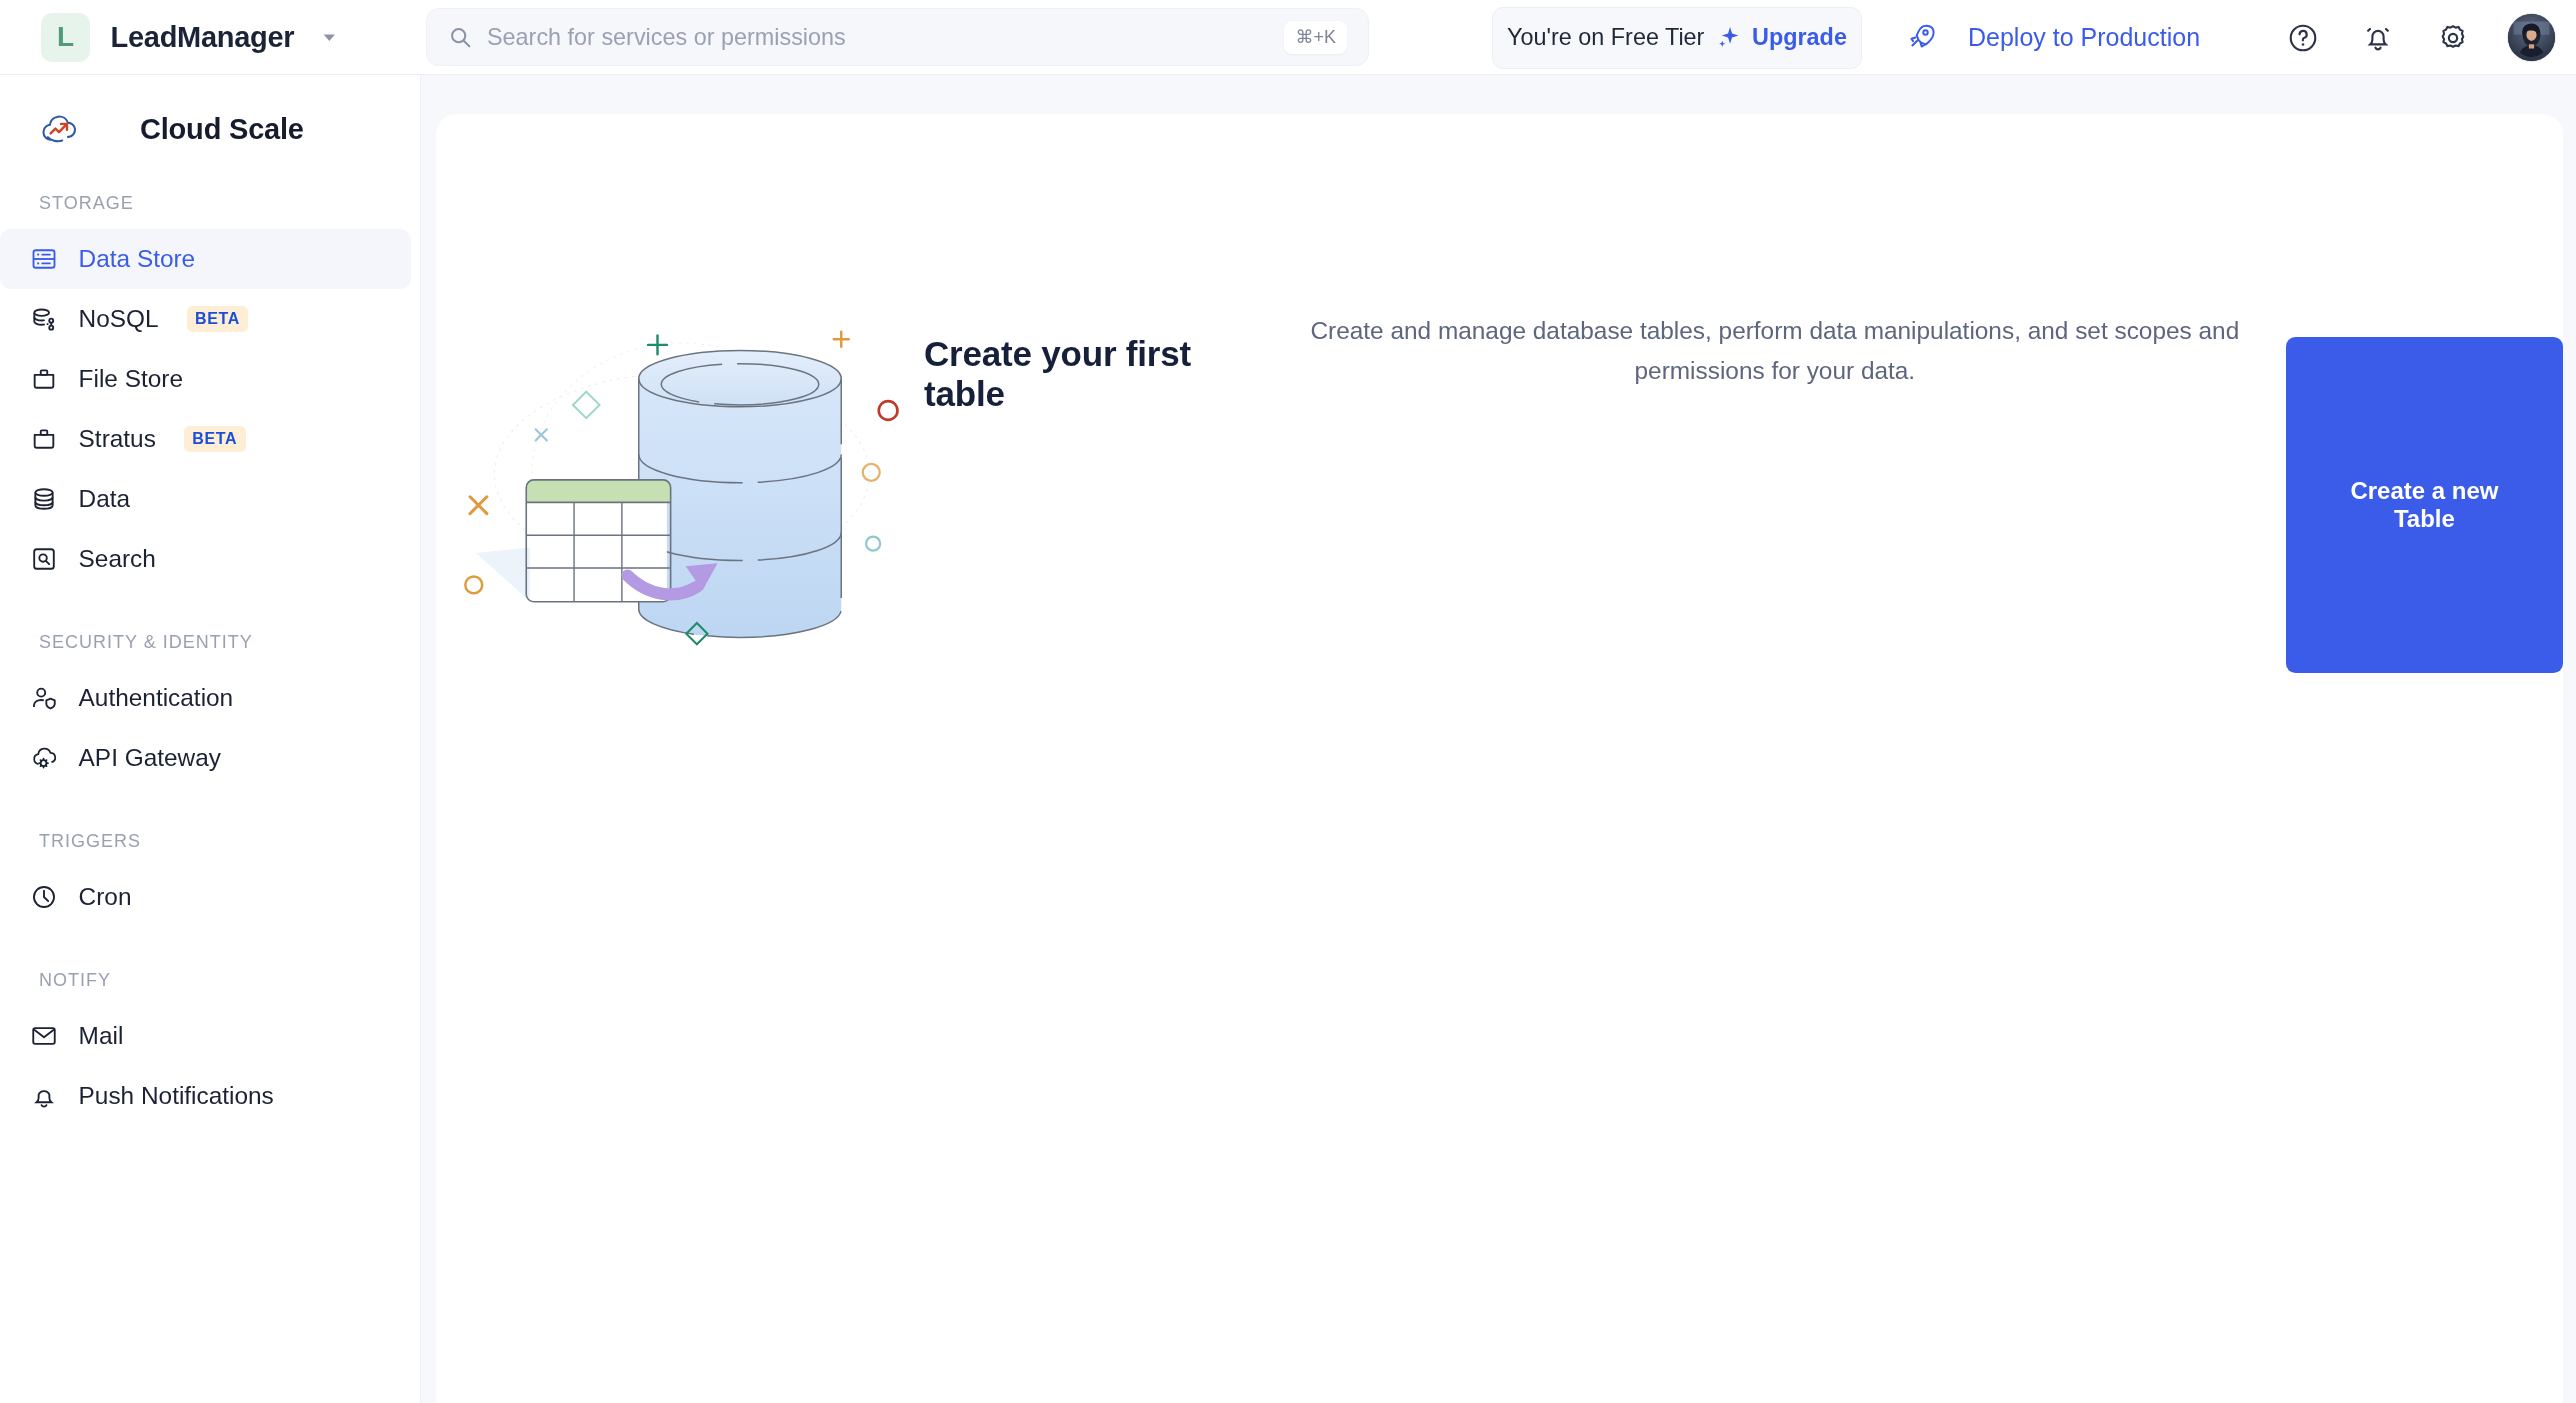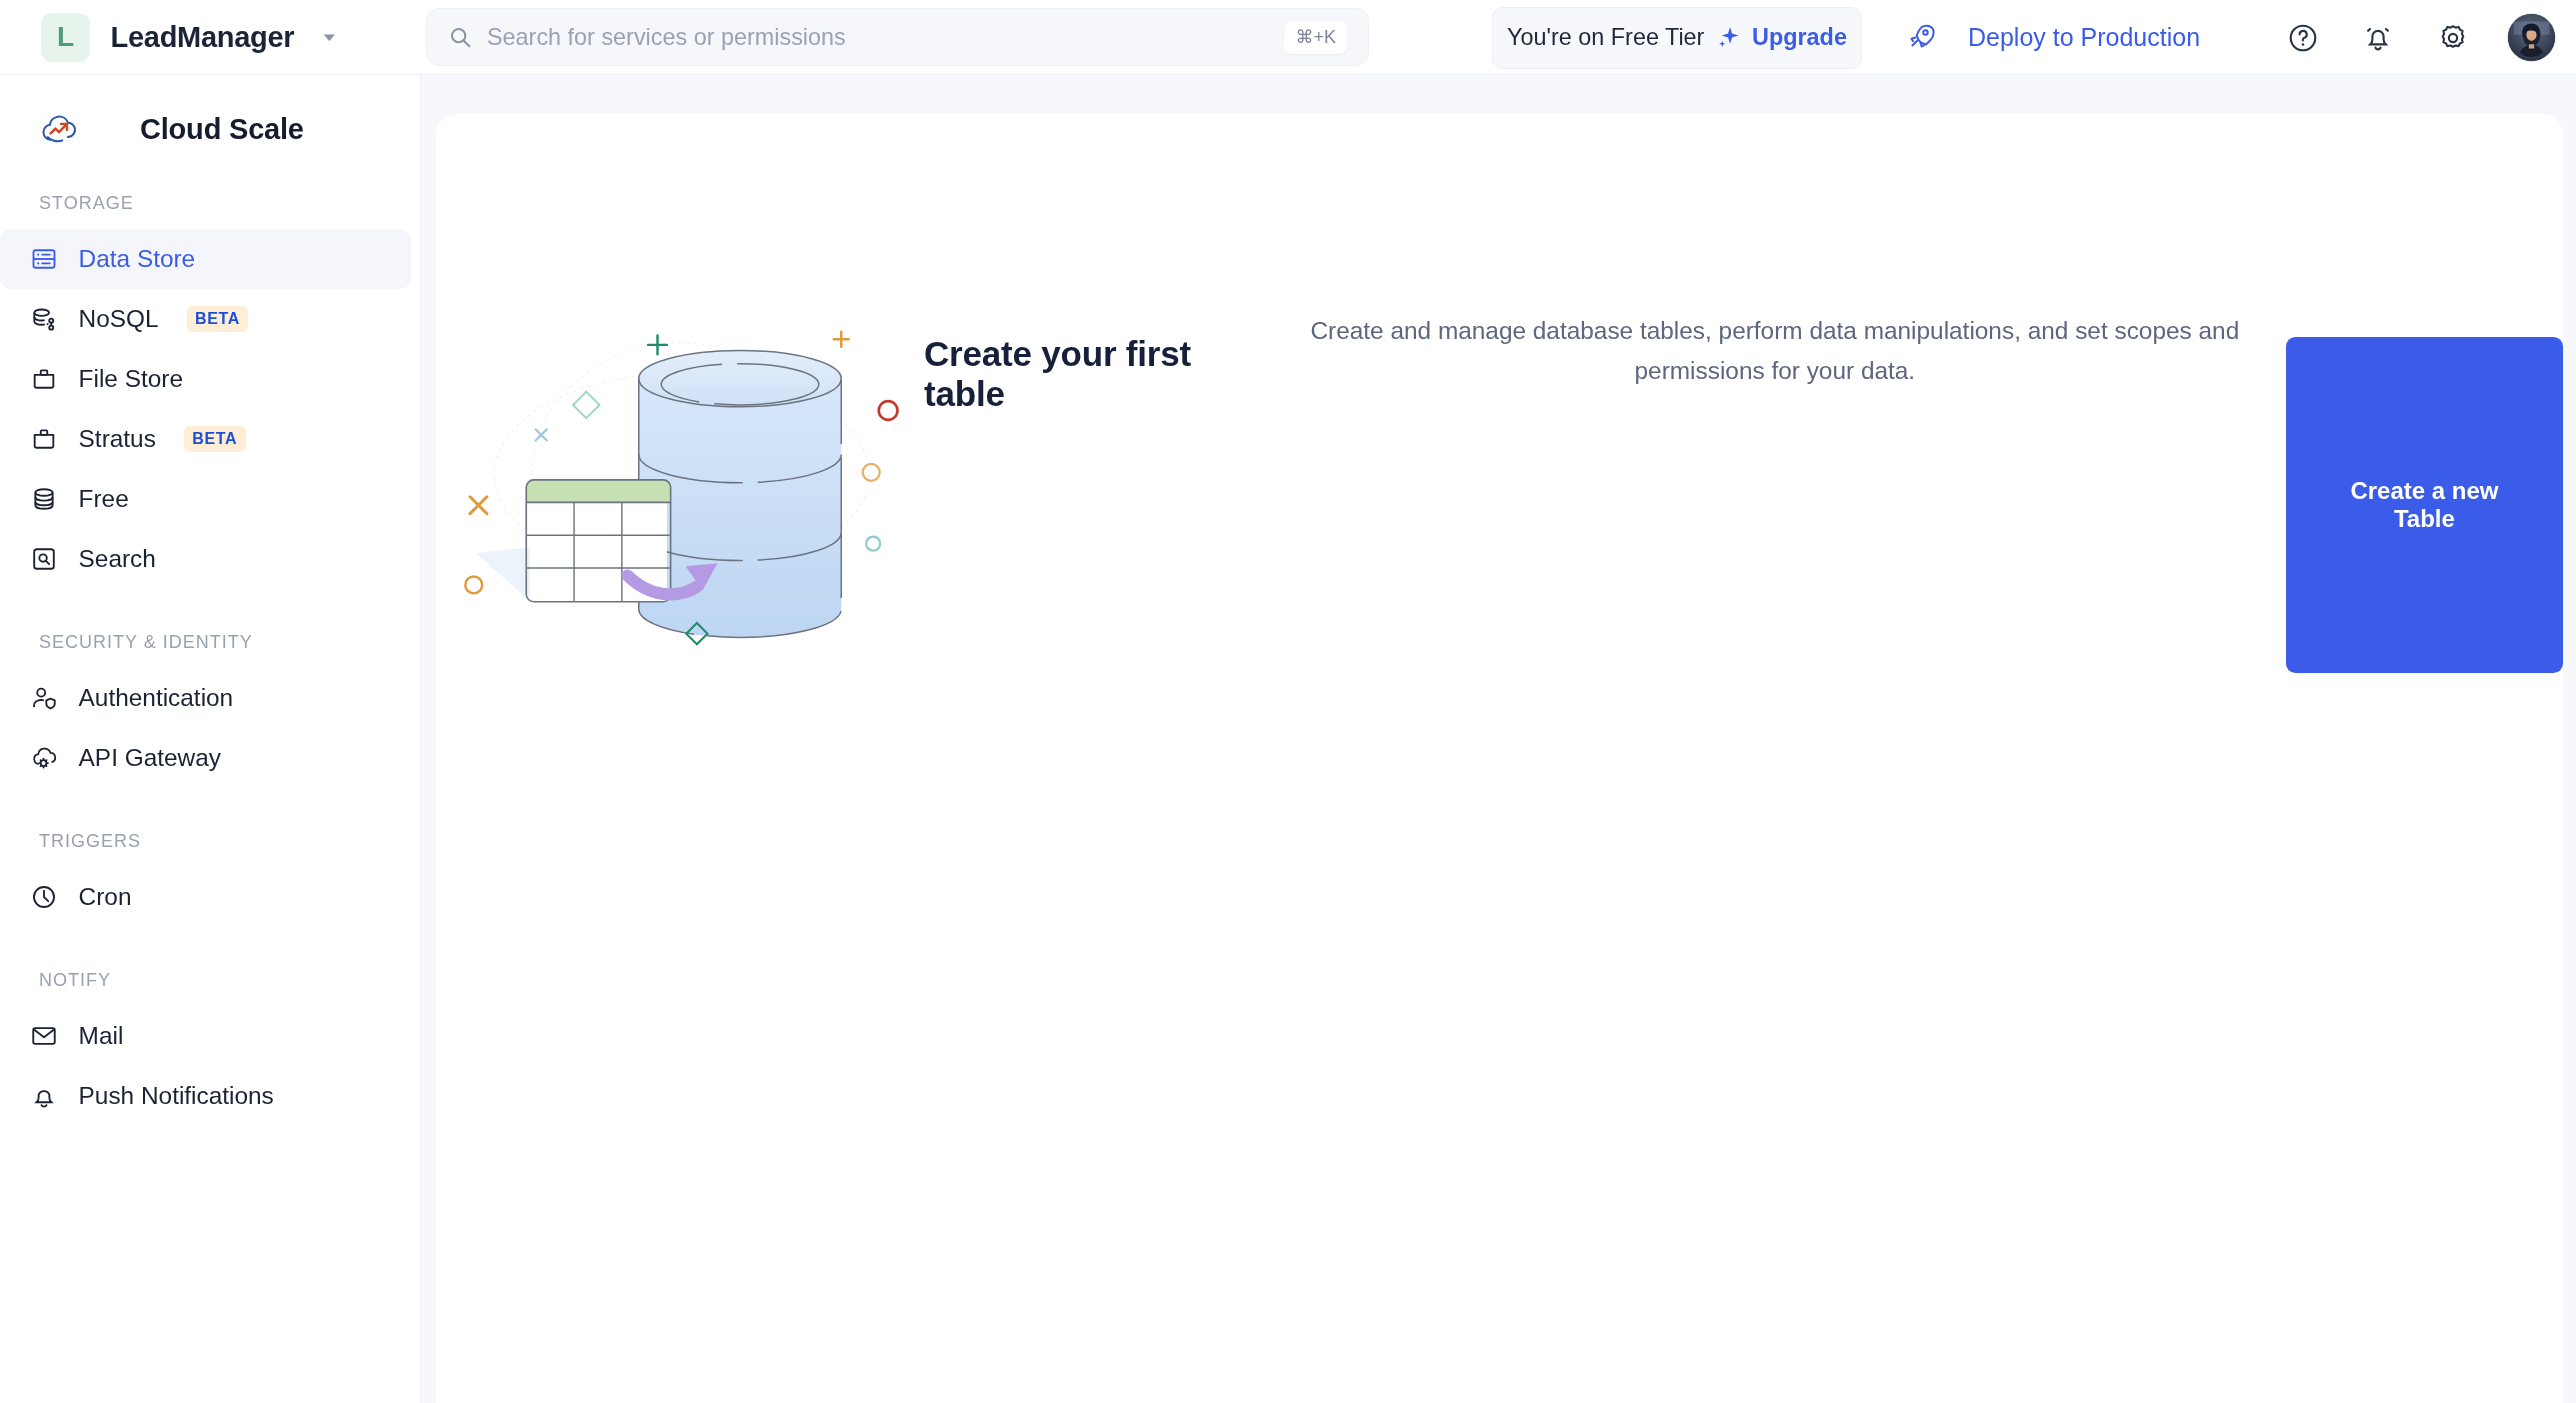--- a/index.html
+++ b/index.html
@@ -327,21 +327,21 @@
 
     <div class="nav-item">
       <span class="nav-ico">
         <svg width="28" height="28" viewBox="0 0 24 24" fill="none" stroke="#1b2234" stroke-width="1.6">
           <ellipse cx="12" cy="6.4" rx="7.4" ry="2.8"></ellipse>
           <path d="M4.6 6.4v11.2c0 1.6 3.3 2.8 7.4 2.8s7.4-1.2 7.4-2.8V6.4"></path>
           <path d="M4.6 10.6c0 1.6 3.3 2.8 7.4 2.8s7.4-1.2 7.4-2.8"></path>
           <path d="M4.6 14.6c0 1.6 3.3 2.8 7.4 2.8s7.4-1.2 7.4-2.8"></path>
         </svg>
       </span>
-      <span>Free</span>
+      <span>Data</span>
     </div>
 
     <div class="nav-item">
       <span class="nav-ico">
         <svg width="28" height="28" viewBox="0 0 24 24" fill="none" stroke="#1b2234" stroke-width="1.6">
           <rect x="3.6" y="3.6" width="16.8" height="16.8" rx="2.2"></rect>
           <circle cx="11.2" cy="11.2" r="3.2"></circle>
             <line x1="13.6" y1="13.6" x2="16.4" y2="16.4" stroke-linecap="round"></line>
         </svg>
       </span>

